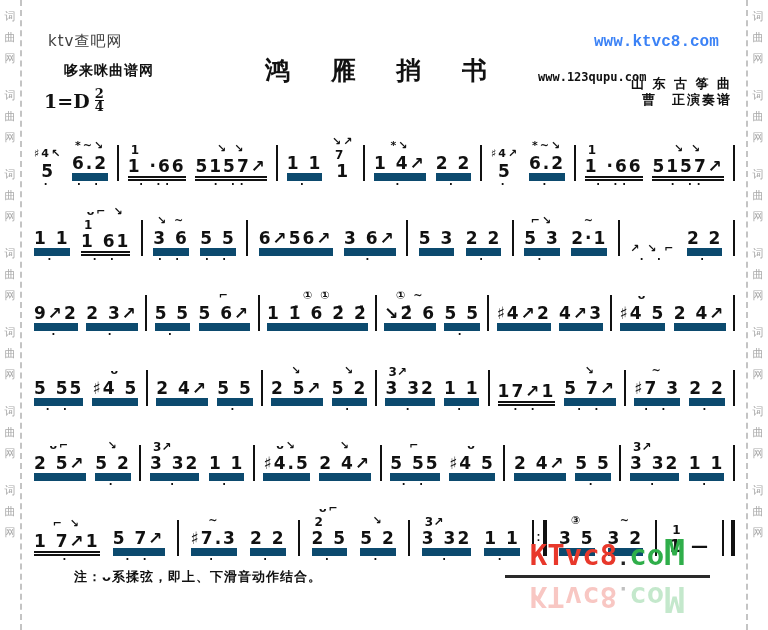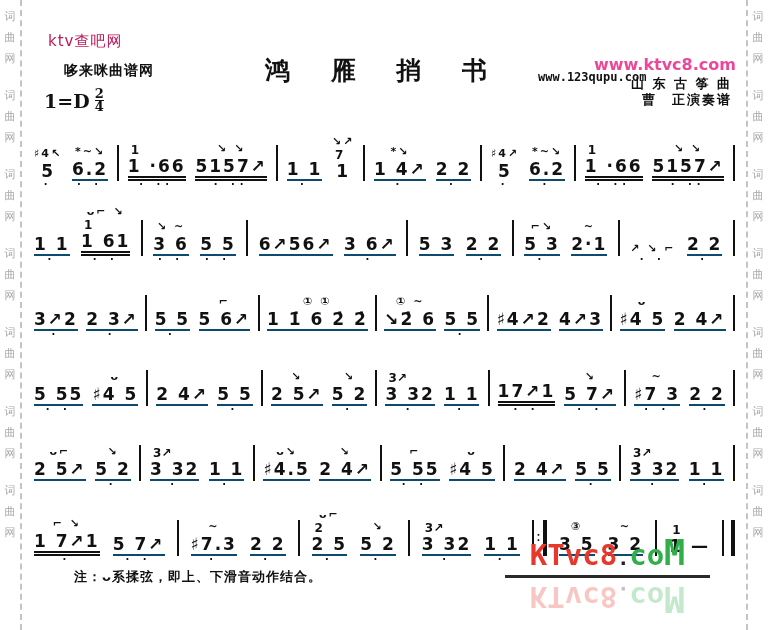--- a/index.html
+++ b/index.html
@@ -9,43 +9,43 @@
   
   .side{position:absolute;top:6px;bottom:0;width:14px;display:flex;flex-direction:column;
         align-items:center;color:#a9a9a9;font-size:11px;line-height:1;z-index:1;}
   .side.left{left:3px;} .side.right{right:3px;}
   .side .bch{display:block;margin:5px 0;}
   .side .bgap{display:block;height:16px;}
   .dashline{position:absolute;top:0;bottom:0;width:0;border-left:2px dashed #c4c4c4;}
   .dashline.left{left:20px;} .dashline.right{right:20px;}
 
   
-  .hdr-red{position:absolute;left:48px;top:32px;color:#be185d;font-size:15px;letter-spacing:1px;}
+  .hdr-red{position:absolute;left:48px;top:32px;color:#404040;font-size:15px;letter-spacing:1px;}
   .hdr-duolaimi{position:absolute;left:64px;top:62px;font-size:14px;font-weight:bold;letter-spacing:1px;}
-  .hdr-green{position:absolute;left:594px;top:55px;color:#ec4899;font-size:16px;font-weight:bold;}
+  .hdr-green{position:absolute;left:594px;top:33px;color:#3b82f6;font-size:16px;font-weight:bold;font-family:Liberation Mono, monospace;}
   .hdr-qupu{position:absolute;left:538px;top:70px;font-family:"DejaVu Sans Mono",monospace;
             font-size:12px;font-weight:bold;text-align:center;}
   .title{position:absolute;left:0;right:0;top:54px;text-align:center;
          font-family:"DejaVu Serif",serif;font-weight:bold;font-size:25px;letter-spacing:16px;}
   .credits{position:absolute;right:36px;top:76px;text-align:right;
            font-family:"DejaVu Serif",serif;font-weight:bold;font-size:13px;line-height:16px;letter-spacing:2px;}
   .keysig{position:absolute;left:44px;top:88px;font-family:"DejaVu Serif",serif;
           font-weight:bold;font-size:19px;display:flex;align-items:center;text-align:center;}
   .frac{display:inline-flex;flex-direction:column;align-items:center;font-size:13px;
         line-height:12px;margin-left:5px;}
   .frac .den{border-top:1.5px solid #111;}
 
   
   #score{position:absolute;left:30px;right:30px;top:114px;z-index:0;}
   .score-line{display:flex;align-items:flex-end;justify-content:space-between;height:75px;padding:0 2px;}
   .grp{display:flex;flex-direction:column;align-items:center;margin:0 2px;}
   .g-top{font-size:11px;height:14px;line-height:14px;letter-spacing:2px;white-space:pre;font-weight:bold;}
   .g-stack{font-size:12px;font-weight:bold;height:12px;line-height:12px;align-self:flex-start;padding-left:3px;}
   .g-main{font-weight:bold;font-size:17px;line-height:20px;letter-spacing:2px;white-space:pre;}
-  .g-main.u1{border-bottom:2px solid #0c4a6e;}
+  .g-main.u1{border-bottom:8px solid #0c4a6e;}
   .g-main.u2{border-bottom:5px double #111;}
   .g-dots{font-size:10px;height:8px;line-height:7px;letter-spacing:5px;white-space:pre;font-weight:bold;}
   .bar{width:2px;height:36px;background:#111;margin:0 1px 8px 1px;}
   .bar-f{width:7px;background:none;border-left:2px solid #111;border-right:4px solid #111;}
   .bar-r{width:9px;background:none;border-right:4px solid #111;border-left:2px solid #111;
          display:flex;align-items:center;justify-content:center;font-size:9px;font-weight:bold;}
 
   
   .footnote{position:absolute;left:74px;top:568px;font-size:13px;font-weight:bold;letter-spacing:1px;text-align:right;}
 
@@ -279,21 +279,21 @@
         <div class="grp">
           <div class="g-top"></div>
           <div class="g-main u1">2 2</div>
           <div class="g-dots">·</div>
         </div>
         <div class="bar"></div>
       </div>
       <div class="score-line">
         <div class="grp">
           <div class="g-top"></div>
-          <div class="g-main u1">3↗2</div>
+          <div class="g-main u1">9↗2</div>
           <div class="g-dots">·</div>
         </div>
         <div class="grp">
           <div class="g-top"></div>
           <div class="g-main u1">2 3↗</div>
           <div class="g-dots">·</div>
         </div>
         <div class="bar"></div>
         <div class="grp">
           <div class="g-top"></div>

